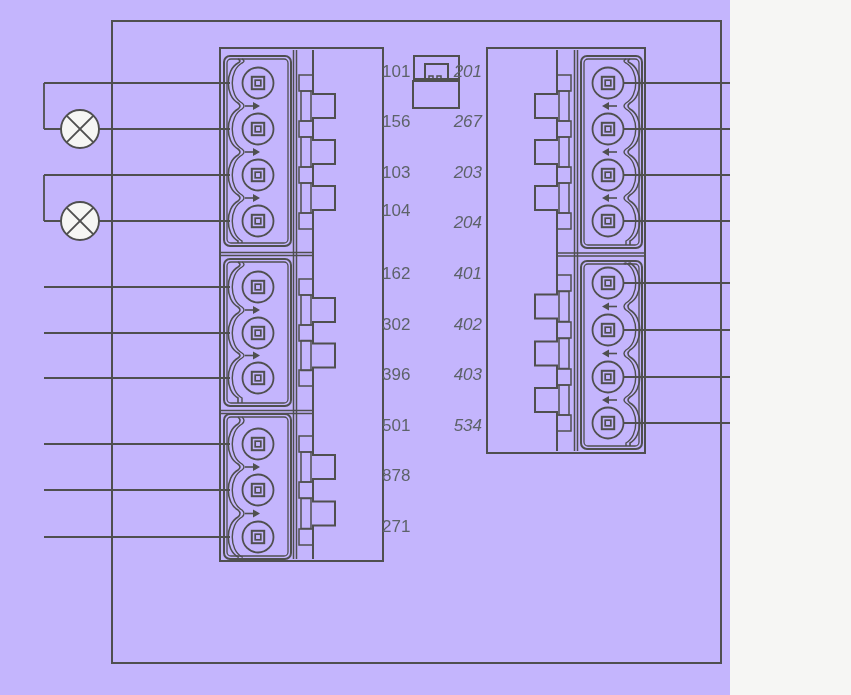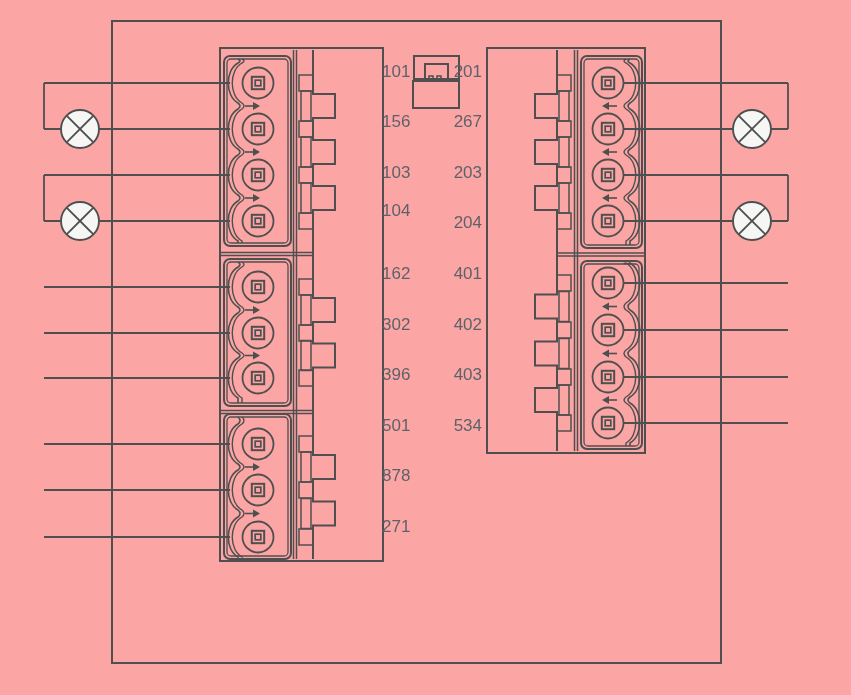--- a/index.html
+++ b/index.html
@@ -1,21 +1,21 @@
 <!DOCTYPE html>
 <html><head>
 <meta charset="utf-8">
 <style>
   html,body{margin:0;padding:0;background:#f6f6f4;}
-  #stage{position:relative;width:851px;height:695px;background:#fca5a5;overflow:hidden;
+  #stage{position:relative;width:730px;height:695px;background:#c4b5fd;overflow:hidden;
          font-family:"Liberation Sans",sans-serif;}
   #diagram-svg{position:absolute;left:0;top:0;}
   .lb{position:absolute;font-size:17px;line-height:18px;color:#5d6269;}
   .lb.l{left:382px;}
-  .lb.r{left:450px;width:32px;text-align:right;}
+  .lb.r{left:450px;width:32px;text-align:right;font-style:italic;}
 </style>
 </head>
 <body>
 
 <div id="stage">
 
   <svg id="diagram-svg" width="851" height="695" viewBox="0 0 851 695">
 
     <rect x="112" y="21" width="609" height="642" fill="none" stroke="#4f4f4f" stroke-width="2"></rect>
 

